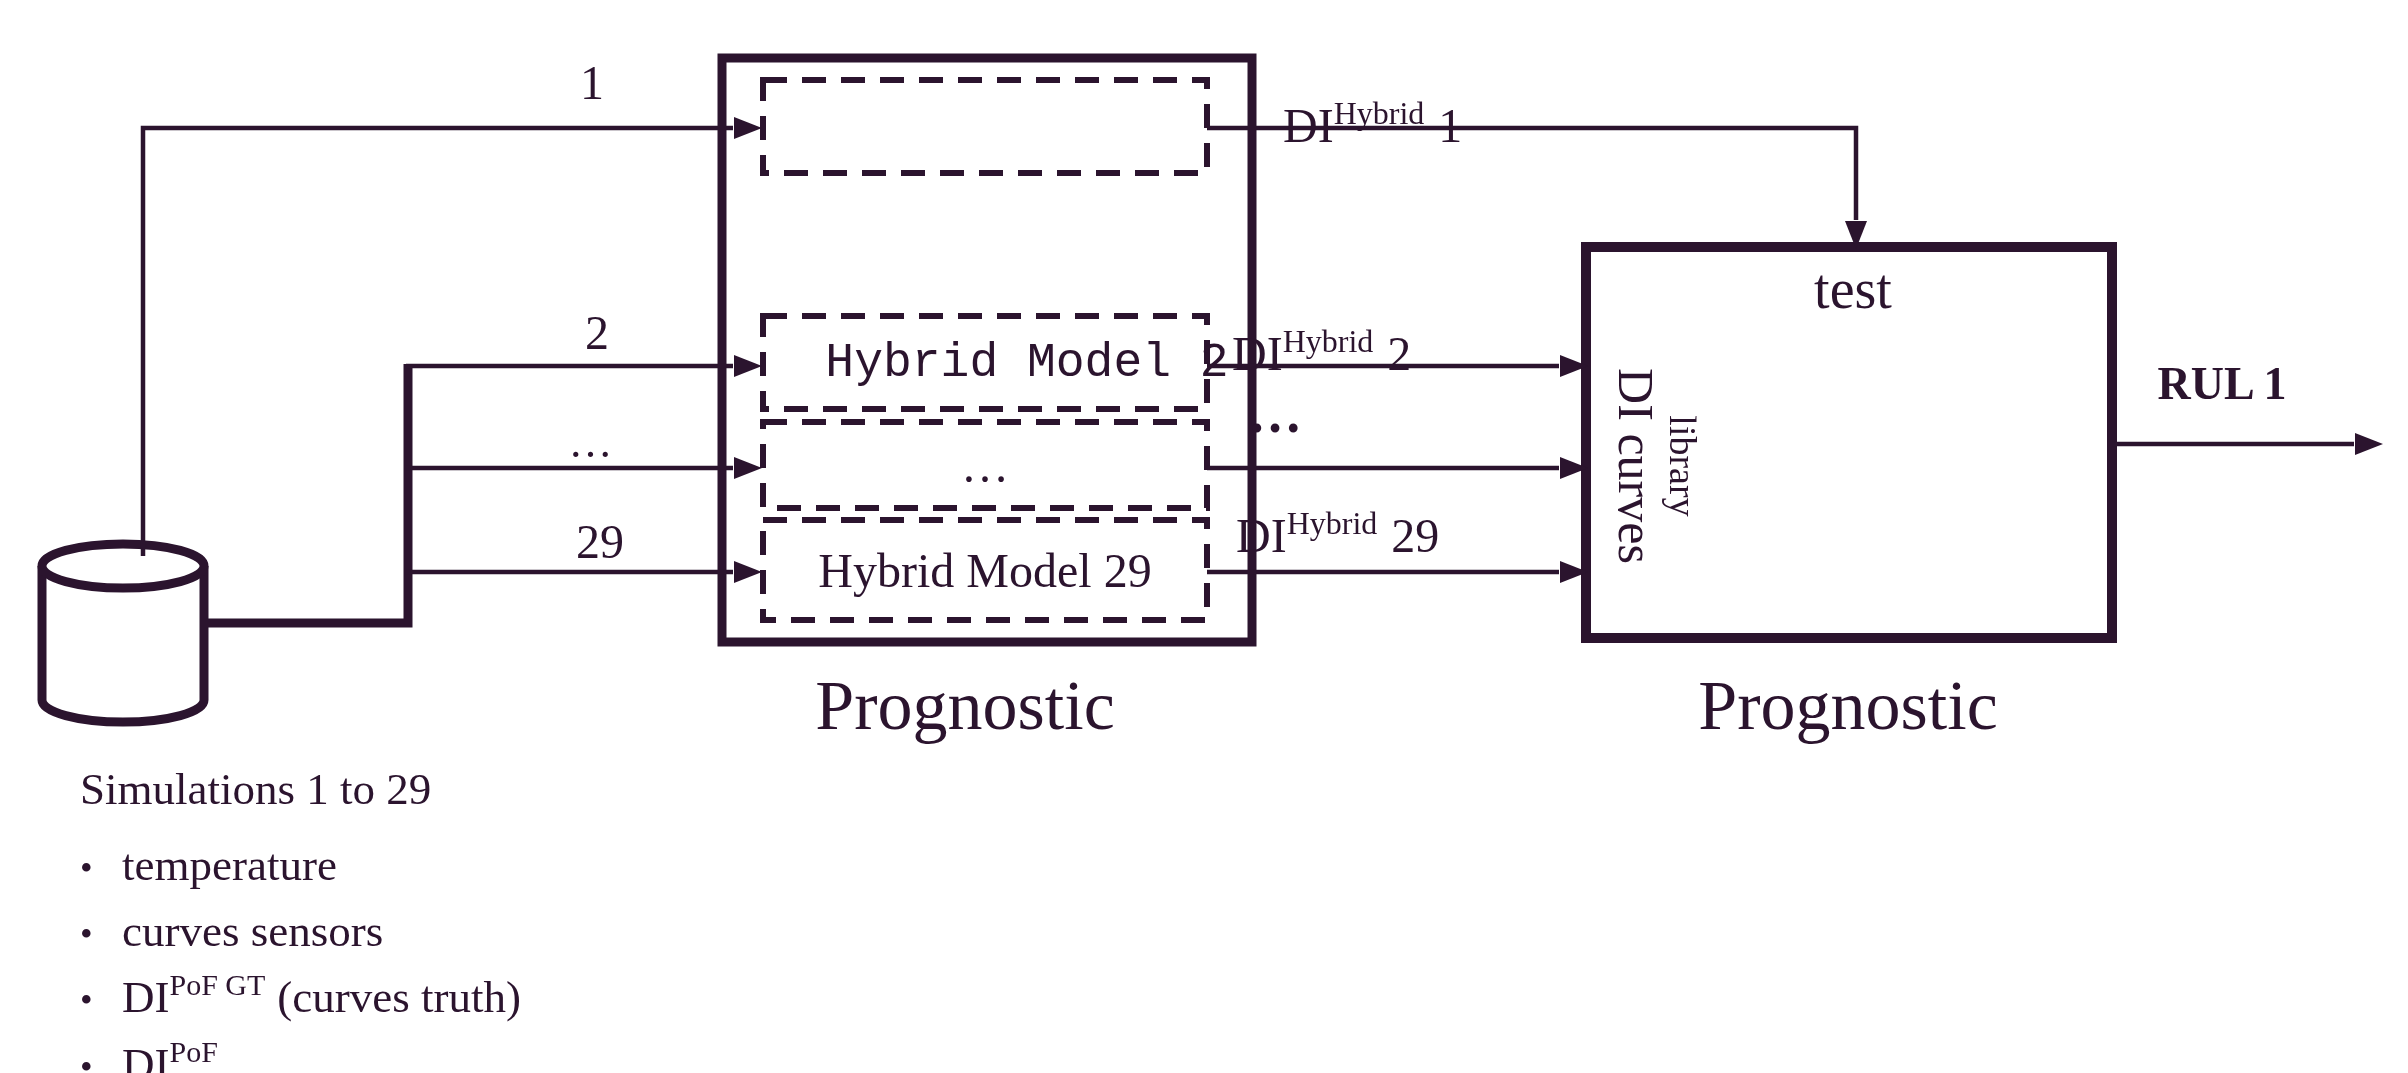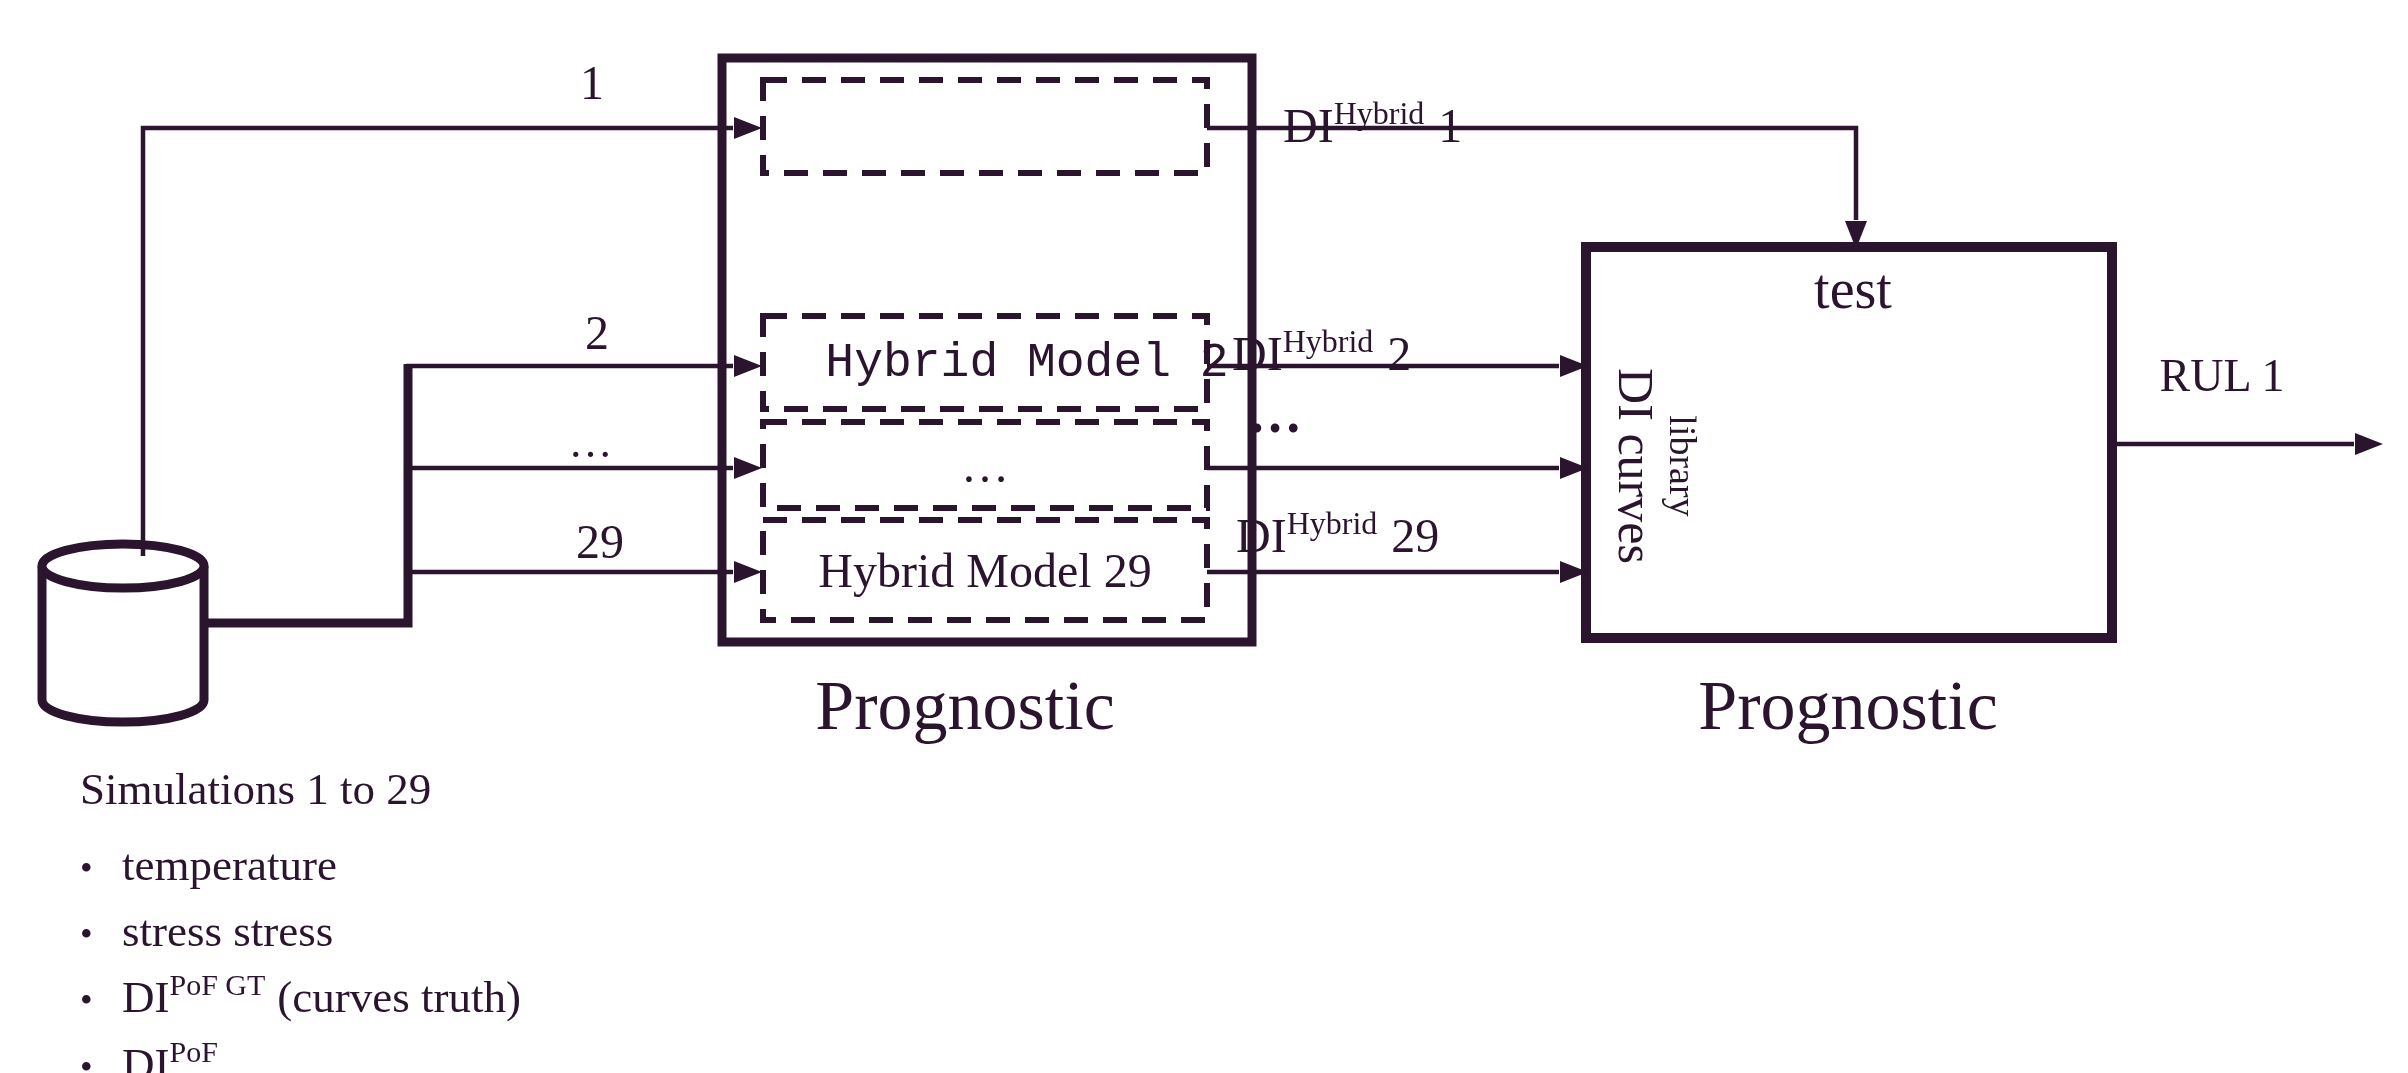--- a/index.html
+++ b/index.html
@@ -111,34 +111,34 @@
   <div class="lbl fs48" style="left:1236px;top:504px;margin-top:8px;">
     <span>DI</span><span class="sup">Hybrid</span><span class="tail">29</span>
   </div>
 
   <div class="lbl ctr fs44" style="left:1853px;top:289px;">test</div>
   <div class="rotated">
     <span class="rot-l1">library</span>
     <span class="rot-l2">DI curves</span>
   </div>
 
-  <div class="lbl ctr fs46" style="left:2222px;top:376px;">RUL 1</div>
+  <div class="lbl ctr fs46" style="left:2222px;top:384px;font-weight:bold;">RUL 1</div>
 
   <div class="lbl ctr title" style="left:965px;top:706px;">Prognostic</div>
   <div class="lbl ctr title" style="left:1848px;top:706px;">Prognostic</div>
 
   <div class="caption">
     <div class="head">Simulations 1 to 29</div>
     <div class="brow">
       <span class="bdot">•</span>
       <span>temperature</span>
     </div>
     <div class="brow">
       <span class="bdot">•</span>
-      <span>stress stress</span>
+      <span>curves sensors</span>
     </div>
     <div class="brow">
       <span class="bdot">•</span>
       <span>DI</span>
         <span class="sup-sm">PoF GT</span>
         <span class="tail-sm">(curves truth)</span>
     </div>
     <div class="brow">
       <span class="bdot">•</span>
       <span>DI</span>

